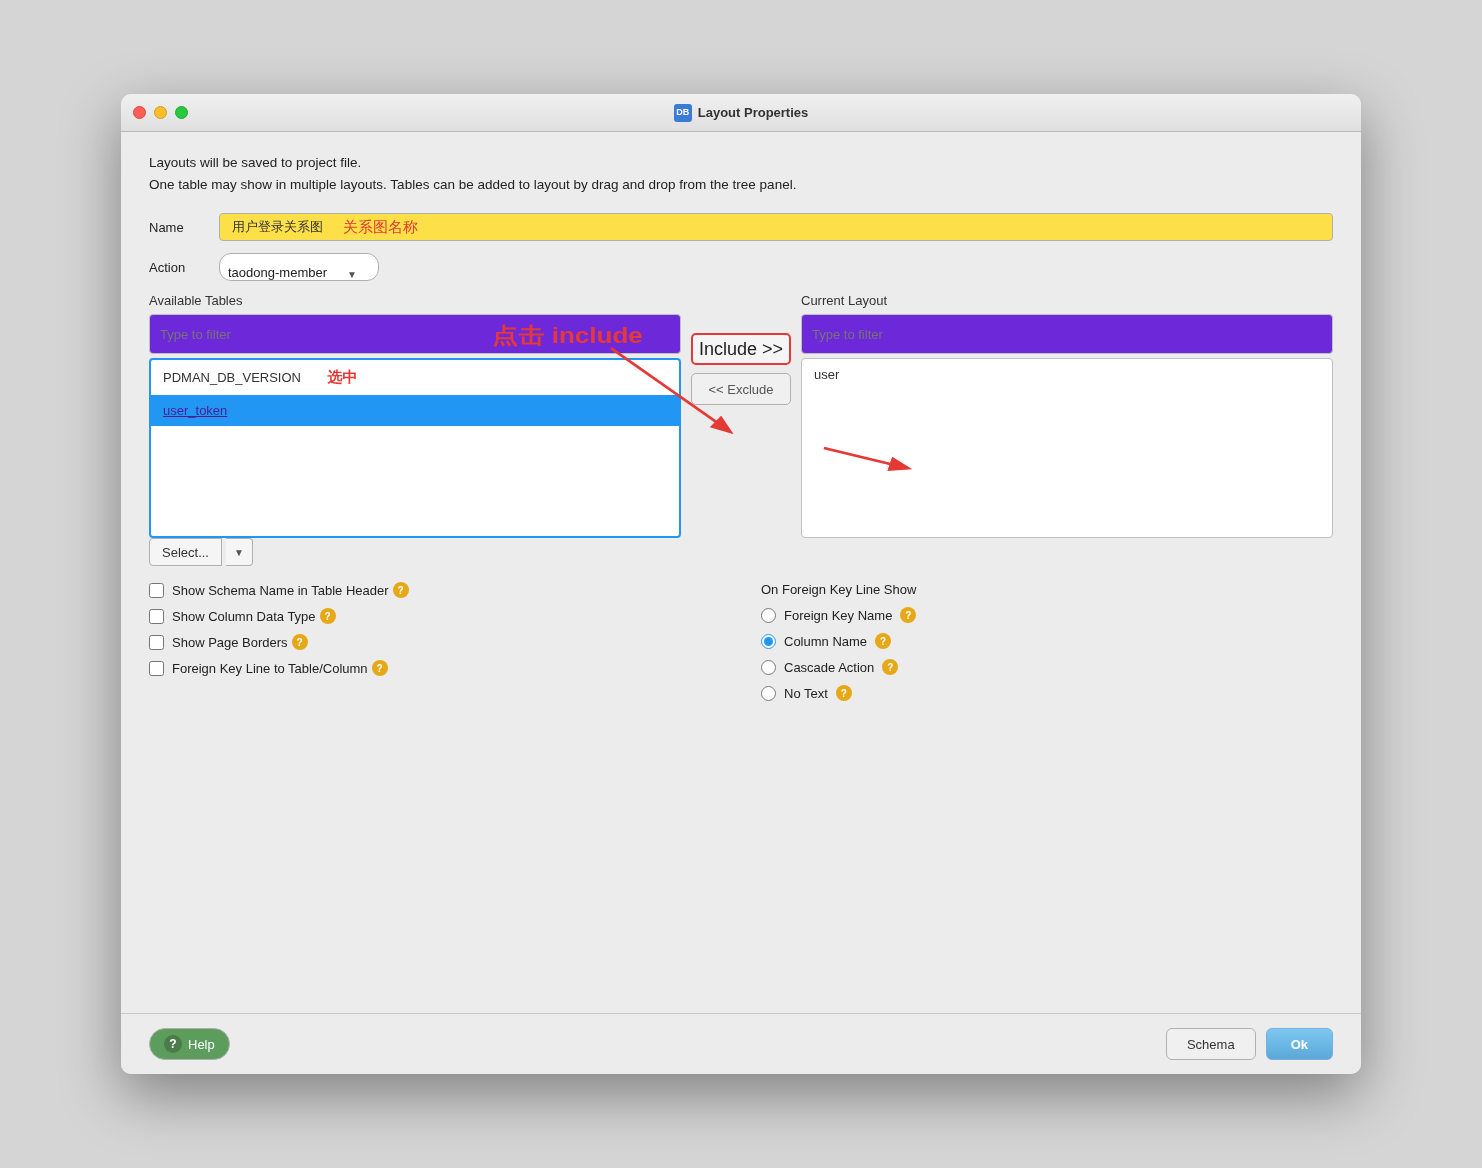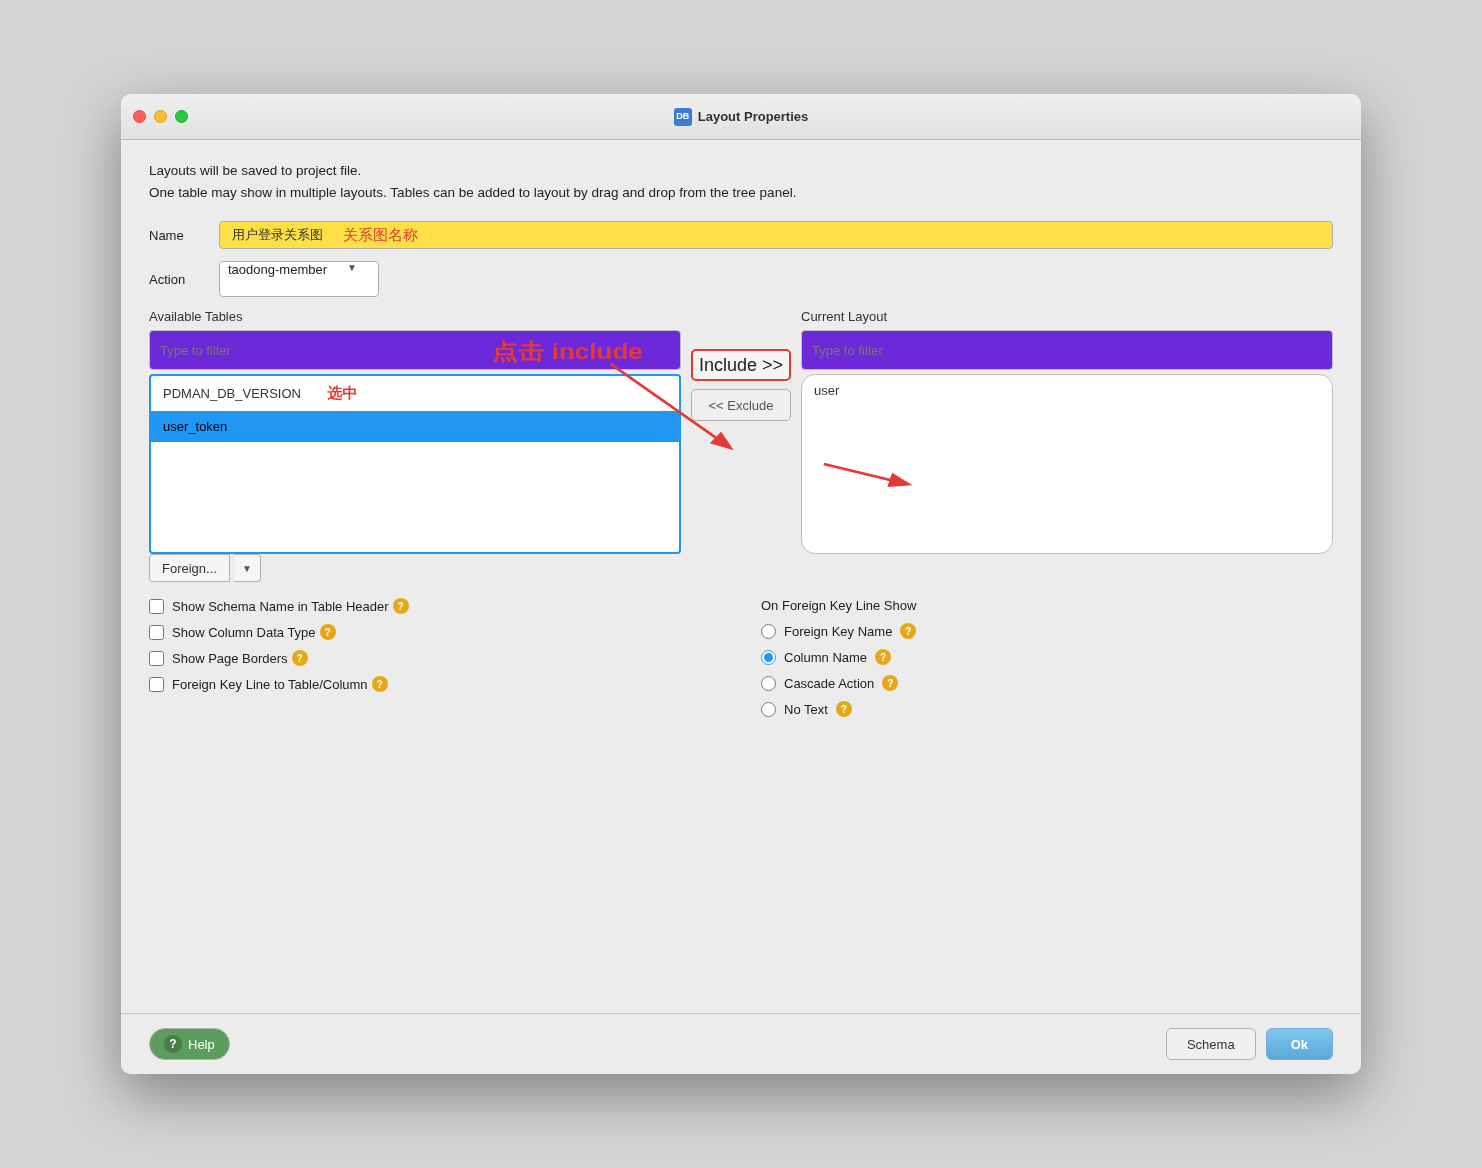--- a/index.html
+++ b/index.html
@@ -24,21 +24,21 @@
       min-height: 980px;
       display: flex;
       flex-direction: column;
       overflow: hidden;
     }
 
     
     .titlebar {
       background: linear-gradient(to bottom, #f0f0f0, #e0e0e0);
       border-bottom: 1px solid #bbb;
-      height: 46px;
+      height: 38px;
       display: flex;
       align-items: center;
       justify-content: center;
       position: relative;
       border-radius: 10px 10px 0 0;
       flex-shrink: 0;
     }
 
     .titlebar-controls {
       position: absolute;
@@ -128,28 +128,28 @@
       font-size: 13px;
     }
 
     .name-input-annotation {
       color: #e53935;
       font-size: 15px;
       font-weight: 500;
     }
 
     .select-box {
-      height: 36px;
+      height: 28px;
       border: 1px solid #b0b0b0;
-      border-radius: 4px;
+      border-radius: 12px;
       background: white;
       padding: 0 8px;
       font-size: 13px;
       display: flex;
-      align-items: flex-start;
+      align-items: flex-end;
       gap: 20px;
       cursor: pointer;
       min-width: 160px;
     }
 
     .select-arrow {
       color: #555;
       font-size: 10px;
     }
 
@@ -199,36 +199,37 @@
     .table-list {
       border: 2px solid #2196f3;
       border-radius: 4px;
       background: white;
       min-height: 180px;
       overflow-y: auto;
     }
 
     .table-list-right {
       border: 1px solid #c0c0c0;
-      border-radius: 14px;
+      border-radius: 4px;
       background: white;
       min-height: 180px;
       overflow-y: auto;
     }
 
     .table-list-item {
       padding: 8px 12px;
       font-size: 13px;
       cursor: pointer;
       color: #333;
     }
 
     .table-list-item.selected {
       background: #2196f3;
-      color: #000000;
+      color: #4c1d95;
+      text-decoration: underline;
     }
 
     .table-list-item.normal {
       color: #333;
     }
 
     .action-btn {
       width: 100px;
       height: 32px;
       border: 2px solid #e53935;
@@ -529,21 +530,21 @@
           <marker id="arr1" markerWidth="8" markerHeight="8" refX="6" refY="3" orient="auto">
             <path d="M0,0 L0,6 L8,3 z" fill="#e53935"></path>
           </marker>
         </defs>
       </svg>
 
     </div>
 
     <div class="select-row">
       <button class="select-btn">
-        <span>Foreign...</span>
+        <span>Select...</span>
       </button>
       <button class="select-btn-arrow">
         <span>▼</span>
       </button>
     </div>
 
     <div class="options-two-col">
 
       <div class="options-left">
         <div class="checkbox-row">

